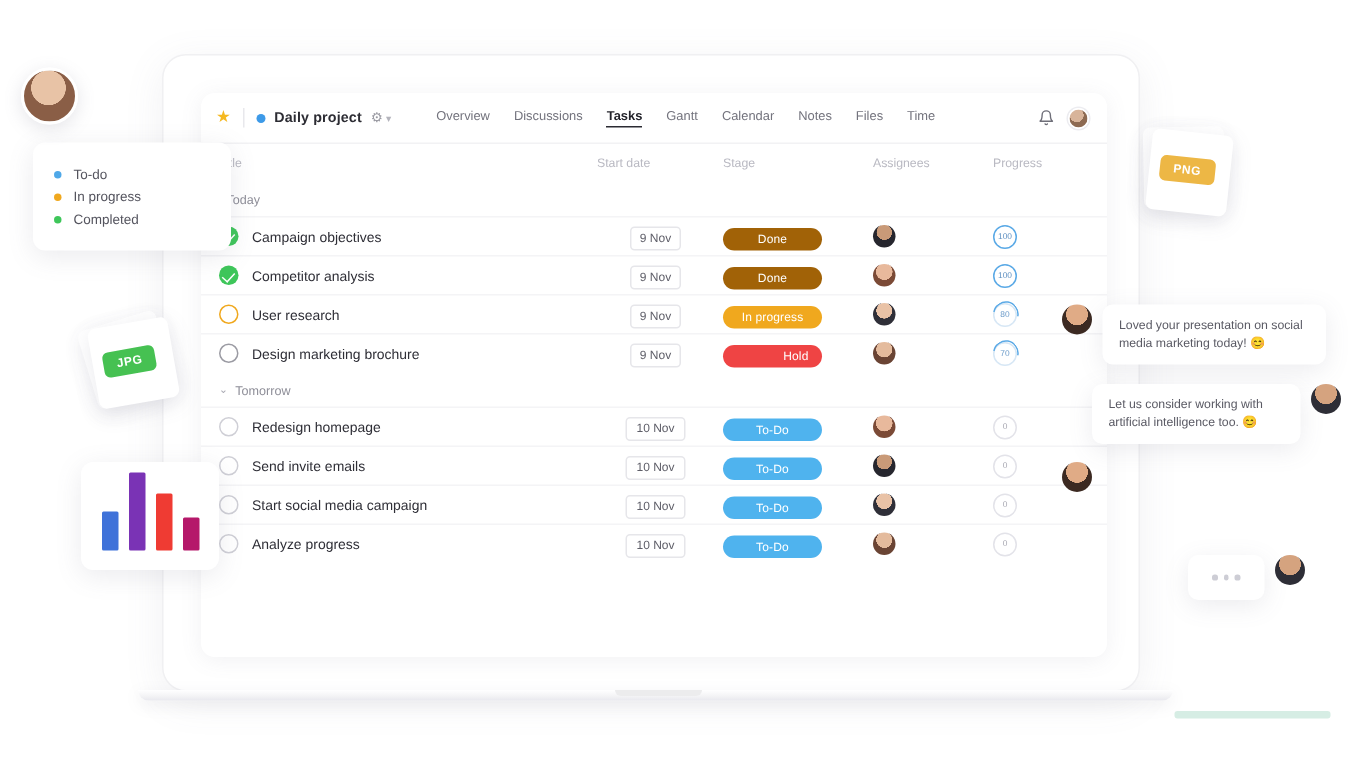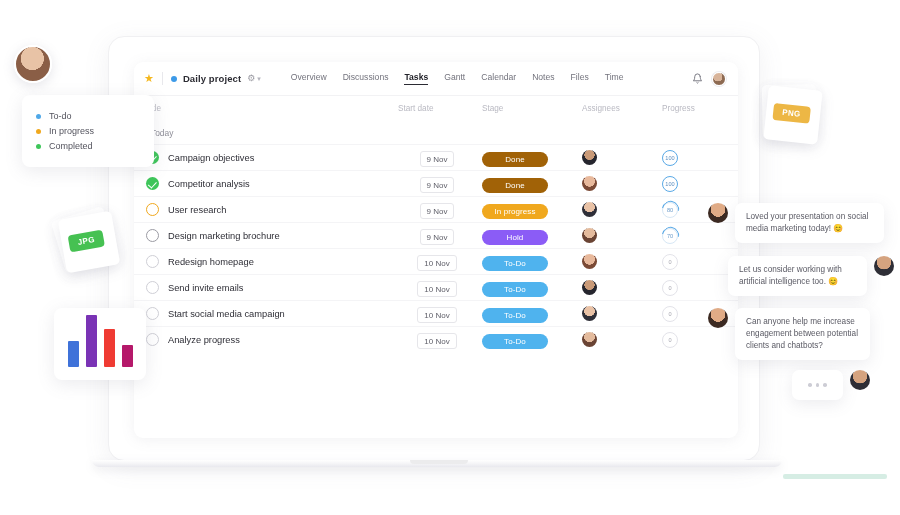--- a/index.html
+++ b/index.html
@@ -133,21 +133,21 @@
   }
 
   .cell-stage { flex: 0 0 100px; padding-left: 6px; }
   .pill {
     display: inline-block; min-width: 66px; text-align: center;
     font-size: 8px; color: #fff; border-radius: 9px;
     padding: 3px 9px; letter-spacing: .1px;
   }
   .pill.done { background: #a16207; }
   .pill.prog { background: #f0a81e; }
-  .pill.hold { background: #8b5cf6; }
+  .pill.hold { background: #ef4444; text-align: right; }
   .pill.todo { background: #4fb3ee; }
 
   .cell-assign { flex: 0 0 82px; padding-left: 6px; }
   .av { width: 15px; height: 15px; border-radius: 50%; display: block; }
   .av.a2 { background: radial-gradient(circle at 50% 34%, #e8b99c 0 44%, #7b4a36 45% 100%); }
   .av.a3 { background: radial-gradient(circle at 50% 34%, #e9c2a6 0 42%, #2f2f38 43% 100%); }
   .av.a4 { background: radial-gradient(circle at 50% 32%, #c99a78 0 40%, #26262e 41% 100%); }
   .av.a5 { background: radial-gradient(circle at 50% 33%, #e4bb9d 0 42%, #6a4434 43% 100%); }
 
   .cell-prog { flex: 1; padding-left: 4px; }
@@ -349,20 +349,24 @@
         <span class="pill hold">Hold</span>
       </div>
       <div class="cell-assign">
         <span class="av a5"></span>
       </div>
       <div class="cell-prog">
         <span class="ring part">70</span>
       </div>
     </div>
 
+    <div class="grp">
+      <span class="chev">⌄</span>
+      <span>Tomorrow</span>
+    </div>
 
     <div class="row">
       <div class="cell-title">
         <span class="chk todo"></span>
         <span class="task-name">Redesign homepage</span>
       </div>
       <div class="cell-date">
         <span class="date-chip">10 Nov</span>
       </div>
       <div class="cell-stage">
@@ -464,21 +468,20 @@
     <span class="bub-box">Loved your presentation on social media marketing today! 😊</span>
   </div>
 
   <div class="bub bub2">
     <span class="bub-box">Let us consider working with artificial intelligence too. 😊</span>
     <span class="bub-av m1"></span>
   </div>
 
   <div class="bub bub3">
     <span class="bub-av w1"></span>
-    <span class="bub-box">Can anyone help me increase engagement between potential clients and chatbots?</span>
   </div>
 
   <div class="bub bub4">
     <span class="bub-box typing">
       <i class="tdot"></i>
       <i class="tdot"></i>
       <i class="tdot"></i>
     </span>
     <span class="bub-av m1"></span>
   </div>

